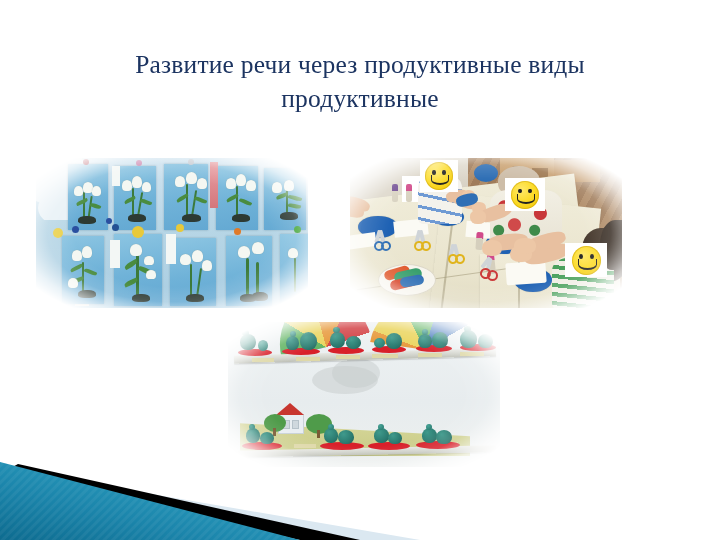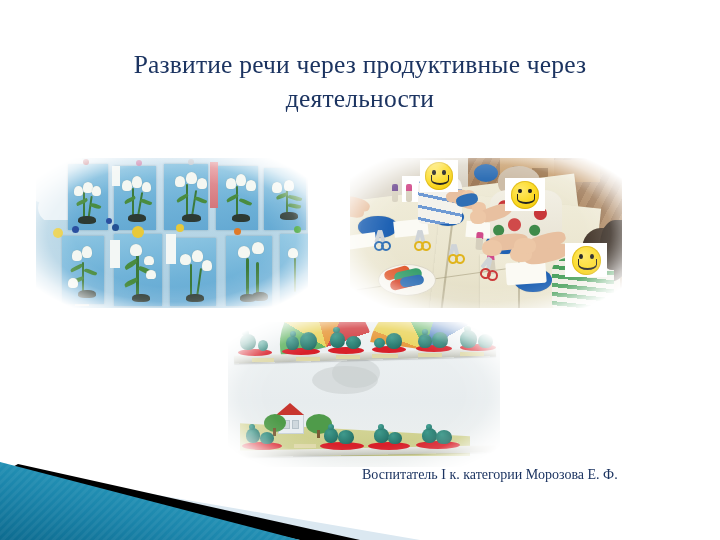--- a/index.html
+++ b/index.html
@@ -152,21 +152,21 @@
   }
 
   
   #deco { position:absolute; left:0; bottom:0; width:720px; height:110px; pointer-events:none; }
 </style>
 </head>
 <body>
 
 <div id="slide">
 
-  <div id="title">Развитие речи через продуктивные через деятельности</div>
+  <div id="title">Развитие речи через продуктивные виды продуктивные</div>
 
   <div class="photo" id="photo-flowers">
     <div class="inner">
       <div class="scene">
 
         <div class="f-cloud" style="left:-14px; top:4px; width:78px; height:44px;"></div>
         <div class="f-cloud" style="left:2px; top:30px; width:62px; height:40px;"></div>
         <div class="f-cloud" style="left:-8px; top:-10px; width:56px; height:34px;"></div>
         <div style="position:absolute; left:0; top:62px; width:100%; height:88px; background:linear-gradient(180deg,#b9d7e6 0%, #a9cde2 100%);"></div>
 
@@ -500,21 +500,20 @@
         <div class="s-fig" style="left:160px; top:110px; width:14px; height:12px;"></div>
         <div class="s-fig-small" style="left:150px; top:102px; width:6px; height:6px;"></div>
 
         <div class="s-fig" style="left:194px; top:106px; width:15px; height:15px;"></div>
         <div class="s-fig" style="left:208px; top:108px; width:16px; height:14px;"></div>
         <div class="s-fig-small" style="left:198px; top:102px; width:6px; height:6px;"></div>
       </div>
     </div>
   </div>
 
-  <div id="caption">Воспитатель I к. категории Морозова Е. Ф.</div>
 
   <svg id="deco" viewBox="0 0 720 110" preserveAspectRatio="none">
     <defs>
       <linearGradient id="tealGrad" x1="0" y1="1" x2="1" y2="0">
         <stop offset="0%" stop-color="#0d6b8f"></stop>
         <stop offset="35%" stop-color="#1b85ab"></stop>
         <stop offset="70%" stop-color="#2a9cbe"></stop>
         <stop offset="100%" stop-color="#1f8cb0"></stop>
       </linearGradient>
       <pattern id="diag" width="6" height="6" patternUnits="userSpaceOnUse" patternTransform="rotate(45)">

